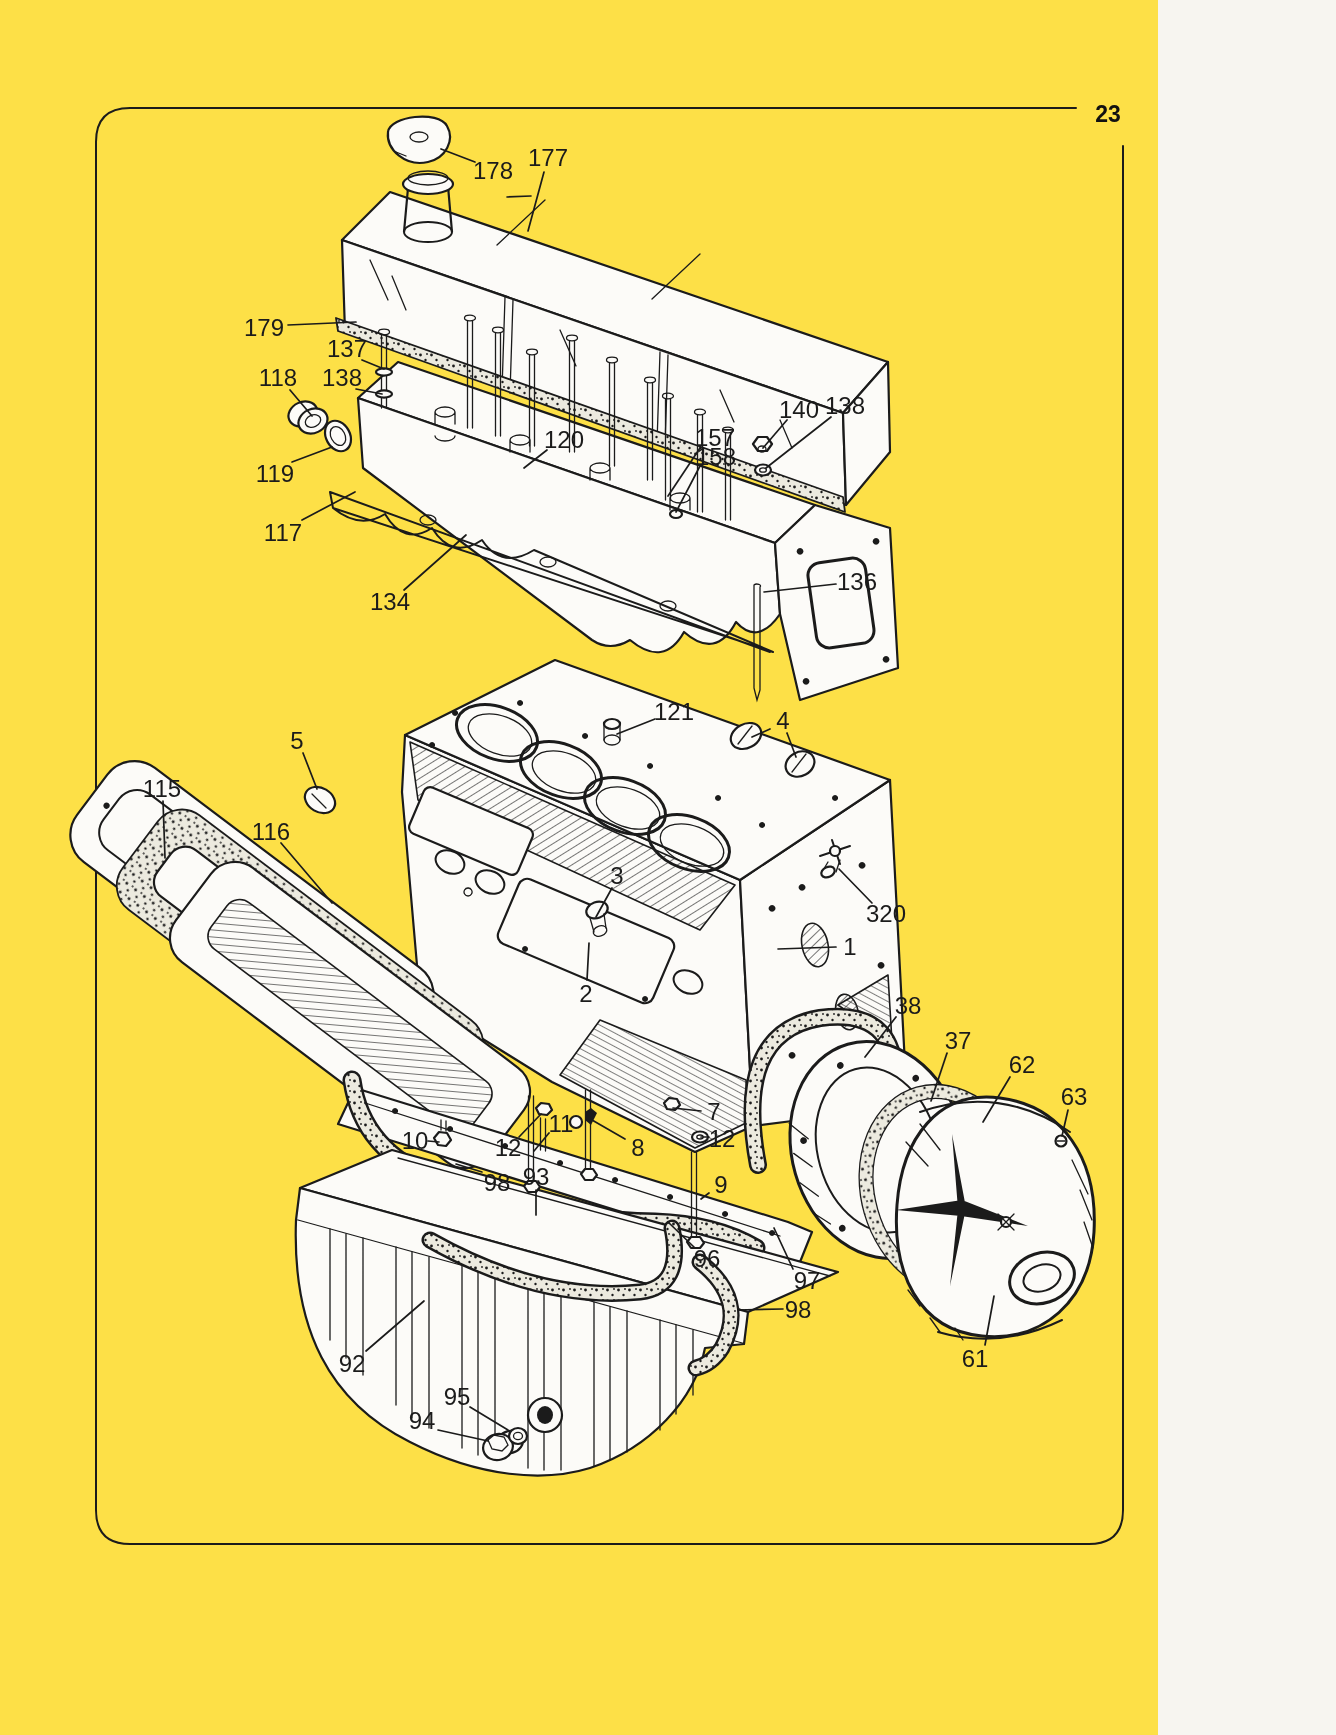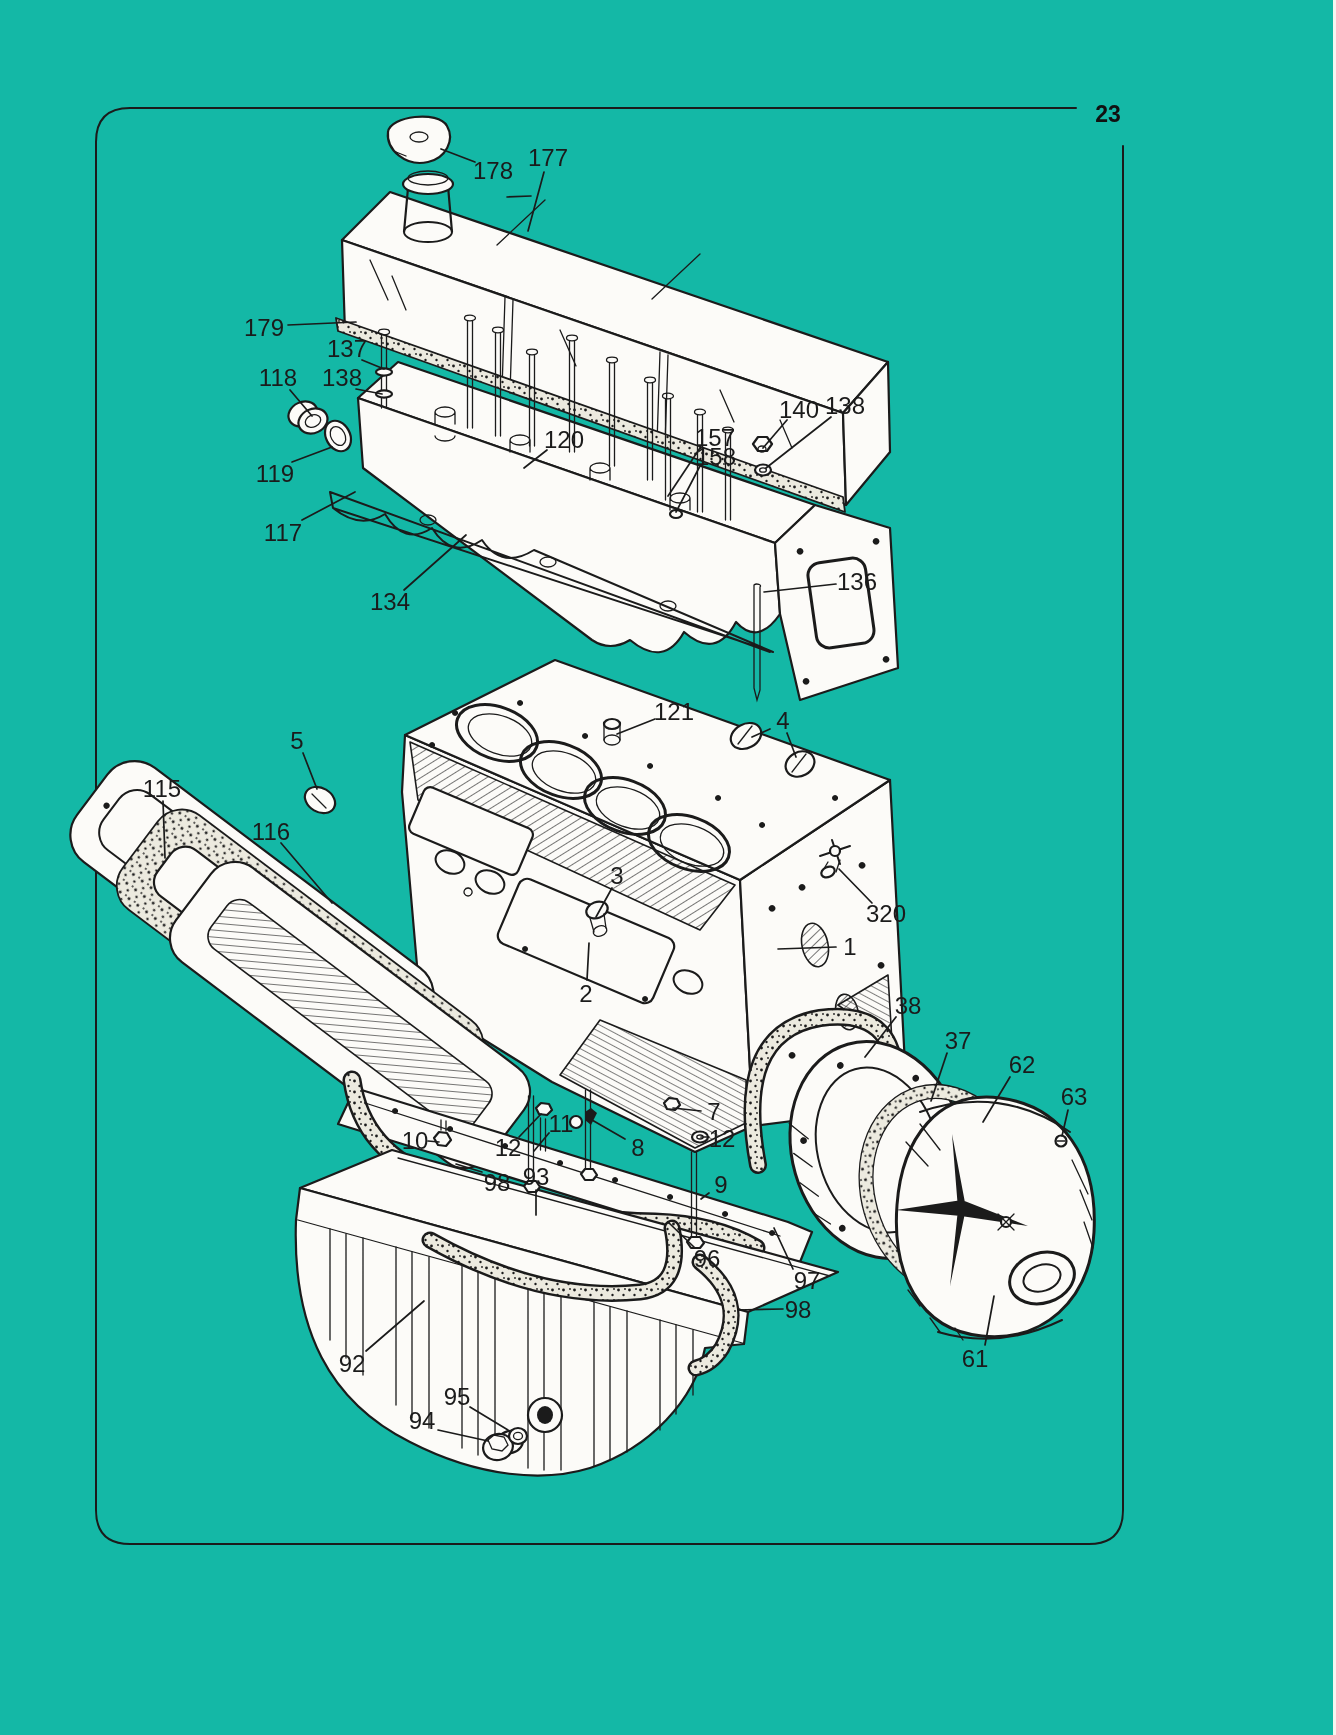--- a/index.html
+++ b/index.html
@@ -1,16 +1,16 @@
 <!DOCTYPE html>
 <html><head>
 <meta charset="utf-8">
 <style>
   html,body{margin:0;padding:0;background:#f7f5f0;}
-  .page{position:relative;width:1307px;height:1735px;background:#14b8a6;font-family:"Liberation Sans",sans-serif;overflow:hidden;padding-left:26px;}
+  .page{position:relative;width:1158px;height:1735px;background:#fde047;font-family:"Liberation Sans",sans-serif;overflow:hidden;}
   svg{position:absolute;left:0;top:0;}
   .o  {fill:none;stroke:#1b1b1b;stroke-width:2;stroke-linecap:round;stroke-linejoin:round;}
   .o1 {fill:none;stroke:#1b1b1b;stroke-width:1.3;stroke-linecap:round;}
   .o3 {fill:none;stroke:#1b1b1b;stroke-width:3;stroke-linejoin:round;}
   .w  {fill:#fcfbf8;stroke:#1b1b1b;stroke-width:2.2;stroke-linejoin:round;}
   .w3 {fill:#fcfbf8;stroke:#1b1b1b;stroke-width:3;stroke-linejoin:round;}
   .k  {fill:#1b1b1b;stroke:none;}
   .h  {fill:url(#hatch);stroke:#1b1b1b;stroke-width:1.6;stroke-linejoin:round;}
   .h2 {fill:url(#hatch2);stroke:#1b1b1b;stroke-width:1.6;stroke-linejoin:round;}
   .sk {fill:url(#speck);stroke:#1b1b1b;stroke-width:1.8;stroke-linejoin:round;}

